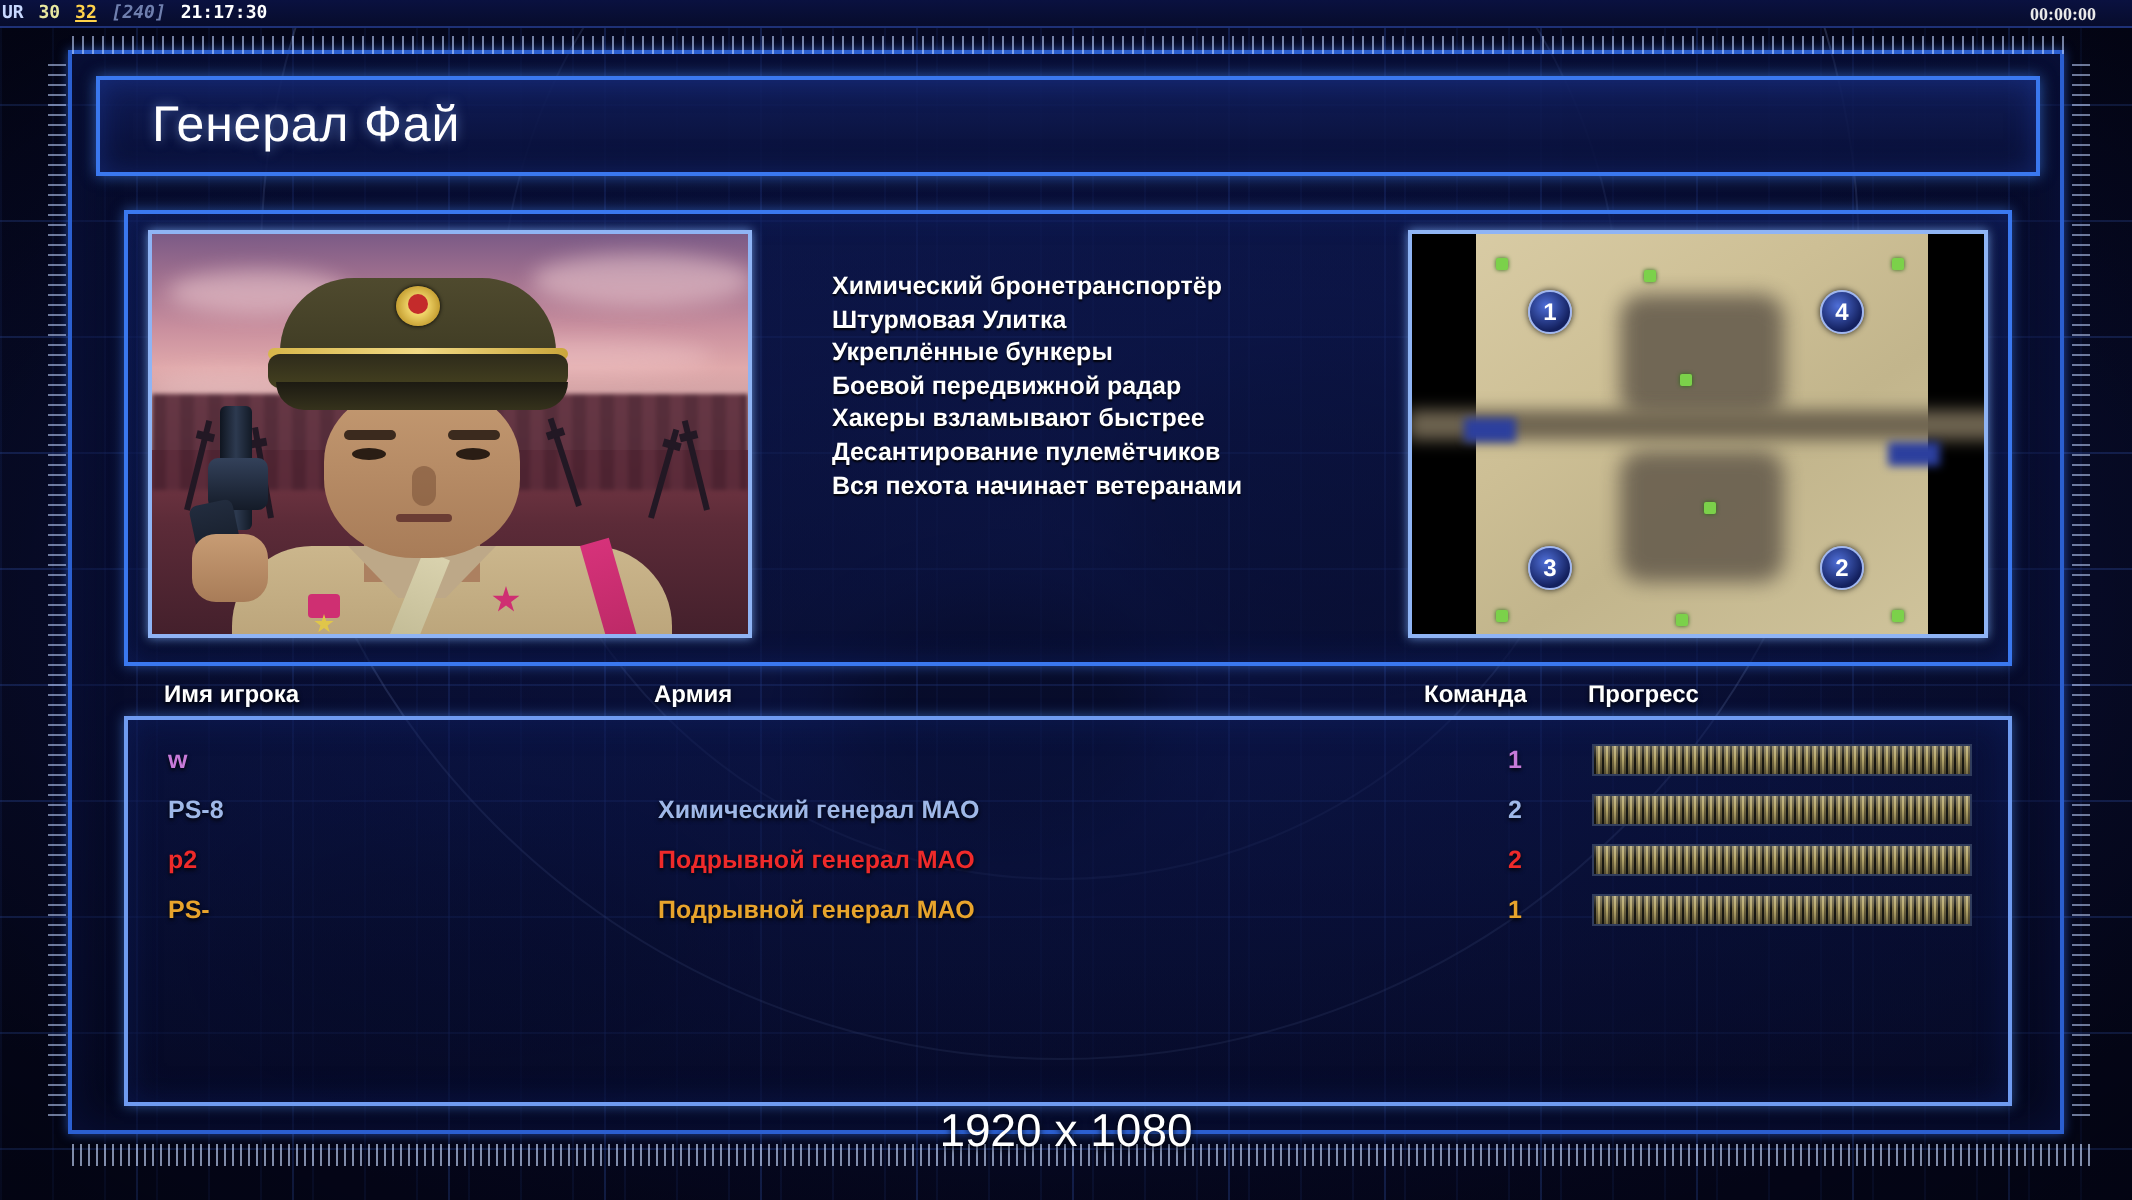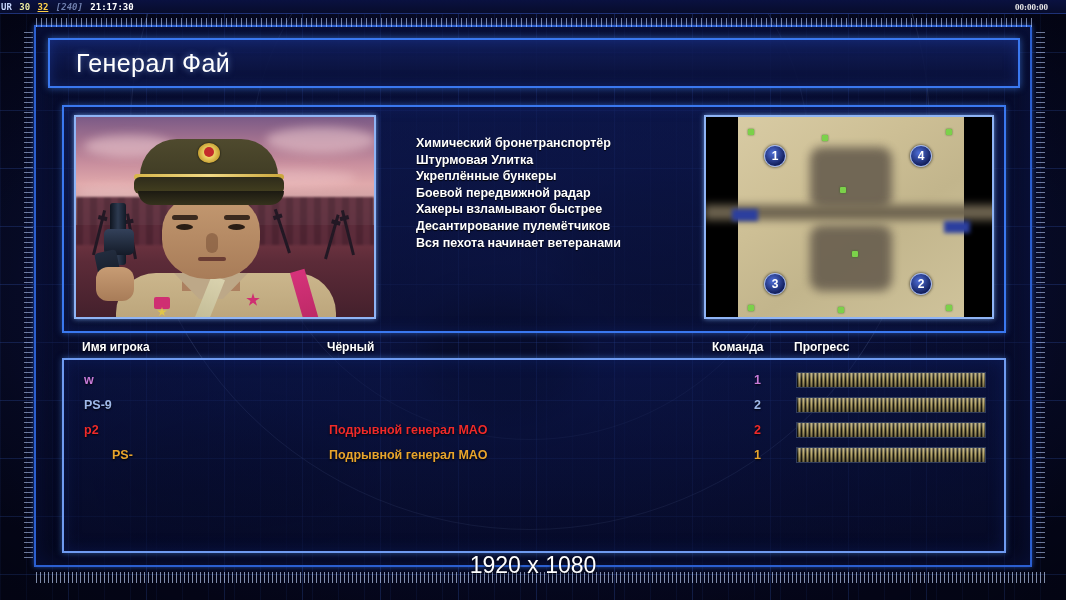--- a/index.html
+++ b/index.html
@@ -471,57 +471,58 @@
         </div>
         <div class="start-pos" style="left:172px;top:156px;">
           <span>2</span>
         </div>
       </div>
     </div>
   </div>
 
   <div class="table-head">
     <div class="th col-name">Имя игрока</div>
-    <div class="th col-army">Чёрный</div>
+    <div class="th col-army">Армия</div>
     <div class="th col-team">Команда</div>
     <div class="th col-prog">Прогресс</div>
   </div>
 
   <div class="table-panel">
 
     <div class="row" style="top:8px;">
       <div class="cell name" style="color:#c77ad8;">w</div>
       <div class="cell team" style="color:#c77ad8;">1</div>
       <div class="bar">
         <div class="bar-fill"></div>
         <div class="bar-sheen"></div>
       </div>
     </div>
 
     <div class="row" style="top:33px;">
-      <div class="cell name" style="color:#9fb8e8;">PS-9</div>
+      <div class="cell name" style="color:#9fb8e8;">PS-8</div>
+      <div class="cell army" style="color:#9fb8e8;">Химический генерал МАО</div>
       <div class="cell team" style="color:#9fb8e8;">2</div>
       <div class="bar">
         <div class="bar-fill"></div>
         <div class="bar-sheen"></div>
       </div>
     </div>
 
     <div class="row" style="top:58px;">
       <div class="cell name" style="color:#ef2a2a;">p2</div>
       <div class="cell army" style="color:#ef2a2a;">Подрывной генерал МАО</div>
       <div class="cell team" style="color:#ef2a2a;">2</div>
       <div class="bar">
         <div class="bar-fill"></div>
         <div class="bar-sheen"></div>
       </div>
     </div>
 
     <div class="row" style="top:83px;">
-      <div class="cell name" style="color:#e8a42c;margin-left:28px;">PS-</div>
+      <div class="cell name" style="color:#e8a42c;">PS-</div>
       <div class="cell army" style="color:#e8a42c;">Подрывной генерал МАО</div>
       <div class="cell team" style="color:#e8a42c;">1</div>
       <div class="bar">
         <div class="bar-fill"></div>
         <div class="bar-sheen"></div>
       </div>
     </div>
   </div>
 
   <div class="resolution">1920 x 1080</div>

